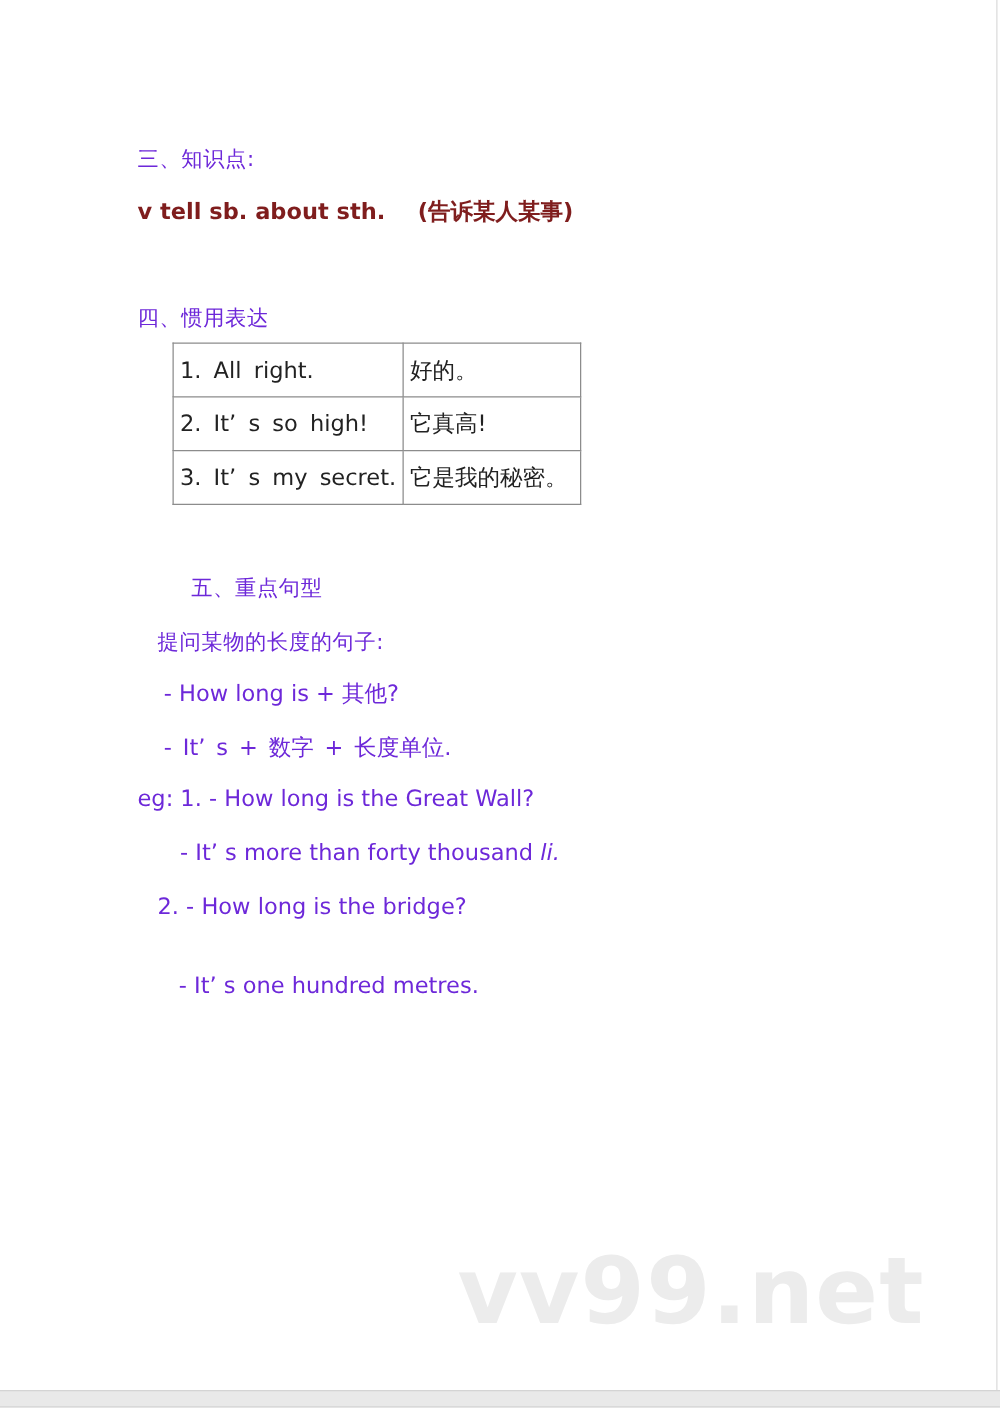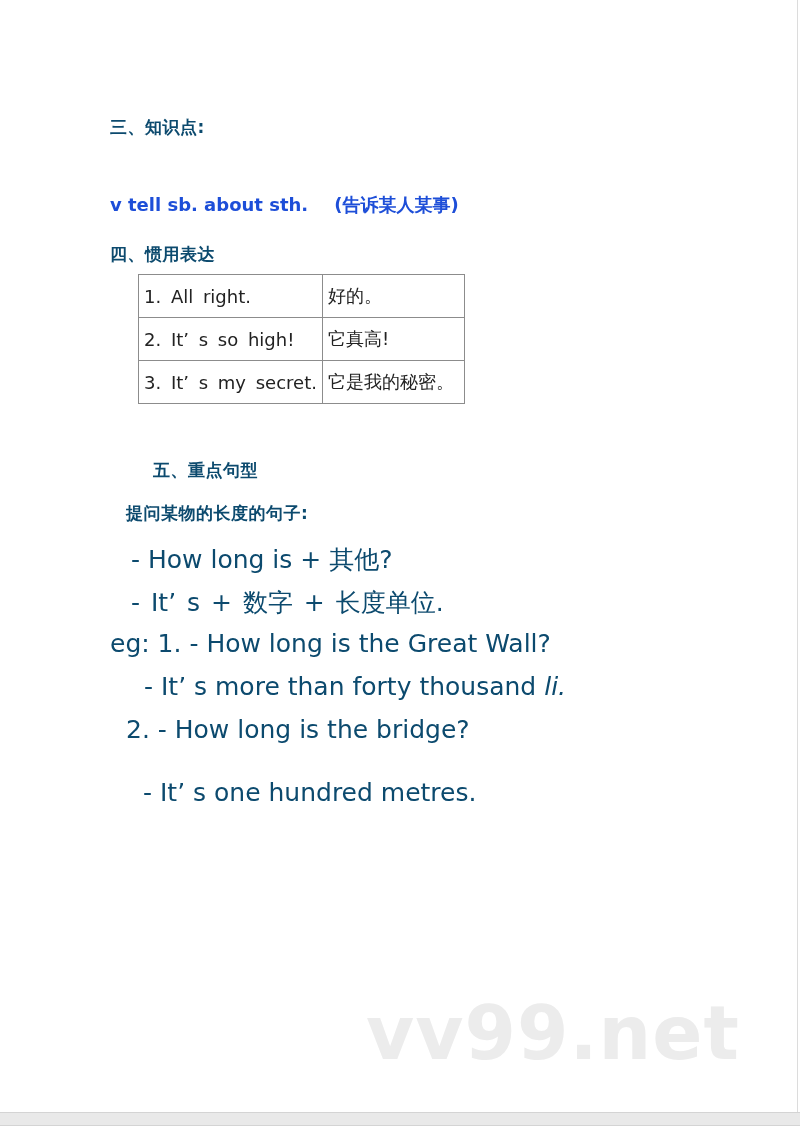--- a/index.html
+++ b/index.html
@@ -19,35 +19,34 @@
       position: absolute;
       left: 0;
       top: 0;
       width: 797px;
       height: 1112px;
       background: #ffffff;
       border-right: 1px solid #dcdcdc;
     }
     .abs { position: absolute; white-space: nowrap; }
     .h {
-      font-weight: bold;
+      font-weight: normal;
       font-size: 17px;
-      color: #0c4a6e;
+      color: #6d28d9;
       letter-spacing: 0.5px;
       text-align: center;
     }
     .bold-line {
       font-weight: bold;
       font-size: 18px;
-      color: #1d4ed8;
-      margin-top: 36px;
+      color: #7f1d1d;
     }
     .line {
-      font-size: 25px;
-      color: #0c4a6e;
+      font-size: 18px;
+      color: #6d28d9;
     }
     .line i { font-style: italic; }
     table.expr {
       position: absolute;
       left: 104px;
       top: 274px;
       border-collapse: collapse;
       font-size: 18px;
       color: #222;
       margin-left: 34px;

